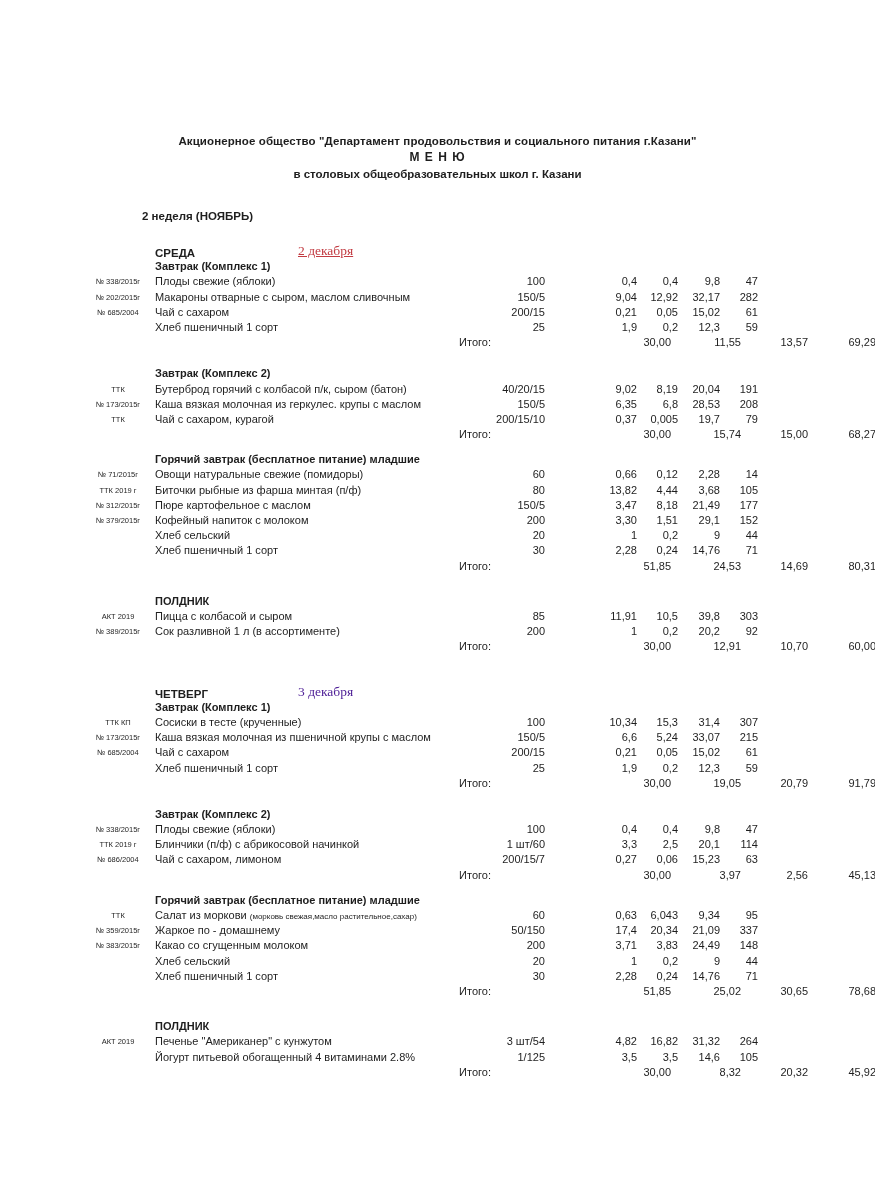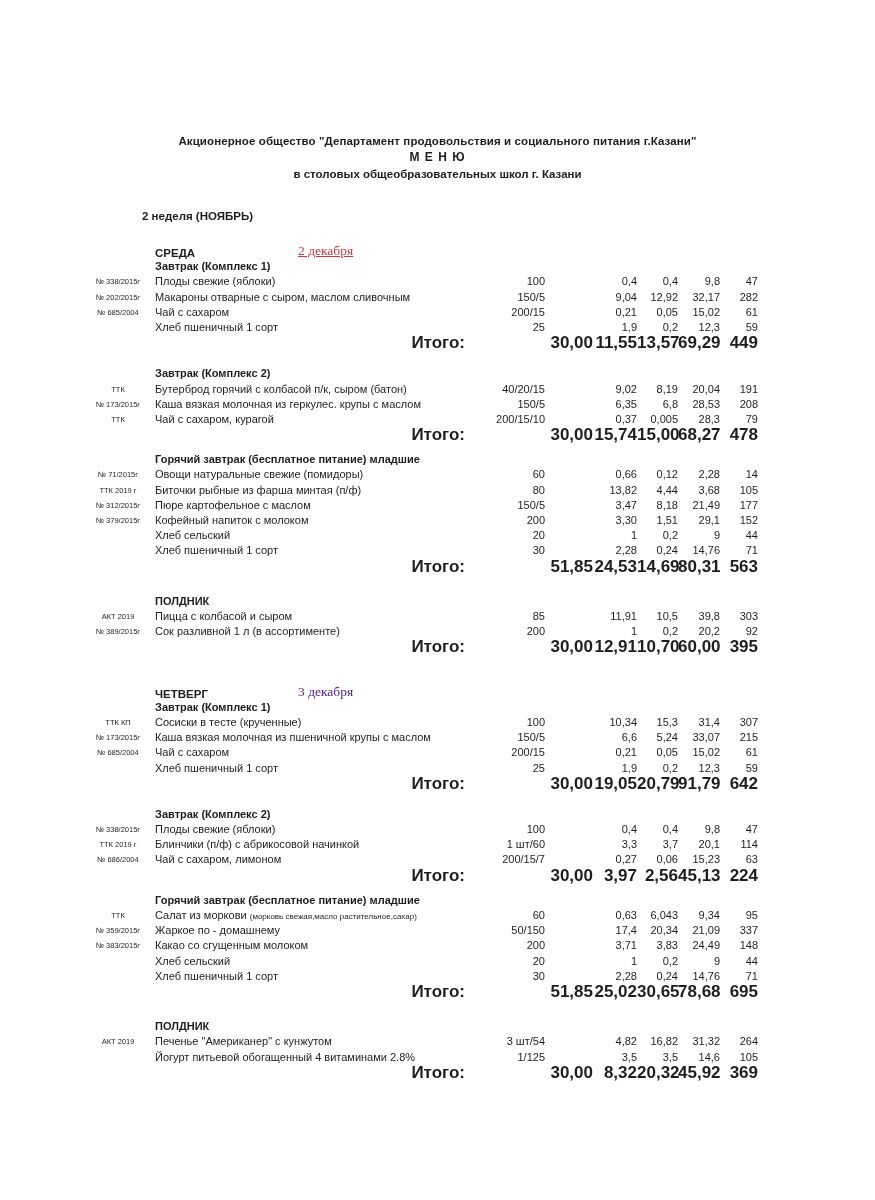--- a/index.html
+++ b/index.html
@@ -109,22 +109,23 @@
   }
   .cell-num {
     text-align: right;
     white-space: nowrap;
   }
   .totals-row {
     display: grid;
     grid-template-columns: 68px 332px 58px 48px 44px 41px 42px 38px;
     height: 15.2px;
     line-height: 15.2px;
-    font-size: 17px;
-    font-weight: 700;
+    font-size: 11px;
+    font-weight: 400;
+    gap: 26px;
   }
   .totals-label {
     grid-column: 2;
     text-align: right;
     padding-right: 22px;
   }
 </style>
 </head>
 <body>
 
@@ -212,21 +213,21 @@
             <span class="cell-num">28,53</span>
             <span class="cell-num">208</span>
           </div>
           <div class="menu-row">
             <span class="cell-ref">ТТК</span>
             <span class="cell-name"><span>Чай с сахаром, курагой</span></span>
             <span class="cell-num">200/15/10</span>
             <span class="cell-num"></span>
             <span class="cell-num">0,37</span>
             <span class="cell-num">0,005</span>
-            <span class="cell-num">28,3</span>
+            <span class="cell-num">19,7</span>
             <span class="cell-num">79</span>
           </div>
           <div class="totals-row">
             <span class="totals-label">Итого:</span>
             <span class="cell-num" style="grid-column: 3;"></span>
             <span class="cell-num">30,00</span>
             <span class="cell-num">15,74</span>
             <span class="cell-num">15,00</span>
             <span class="cell-num">68,27</span>
             <span class="cell-num">478</span>
@@ -402,21 +403,21 @@
             <span class="cell-num">0,4</span>
             <span class="cell-num">9,8</span>
             <span class="cell-num">47</span>
           </div>
           <div class="menu-row">
             <span class="cell-ref">ТТК 2019 г</span>
             <span class="cell-name"><span>Блинчики (п/ф) с абрикосовой начинкой</span></span>
             <span class="cell-num">1 шт/60</span>
             <span class="cell-num"></span>
             <span class="cell-num">3,3</span>
-            <span class="cell-num">3,7</span>
+            <span class="cell-num">2,5</span>
             <span class="cell-num">20,1</span>
             <span class="cell-num">114</span>
           </div>
           <div class="menu-row">
             <span class="cell-ref">№ 686/2004</span>
             <span class="cell-name"><span>Чай с сахаром, лимоном</span></span>
             <span class="cell-num">200/15/7</span>
             <span class="cell-num"></span>
             <span class="cell-num">0,27</span>
             <span class="cell-num">0,06</span>

